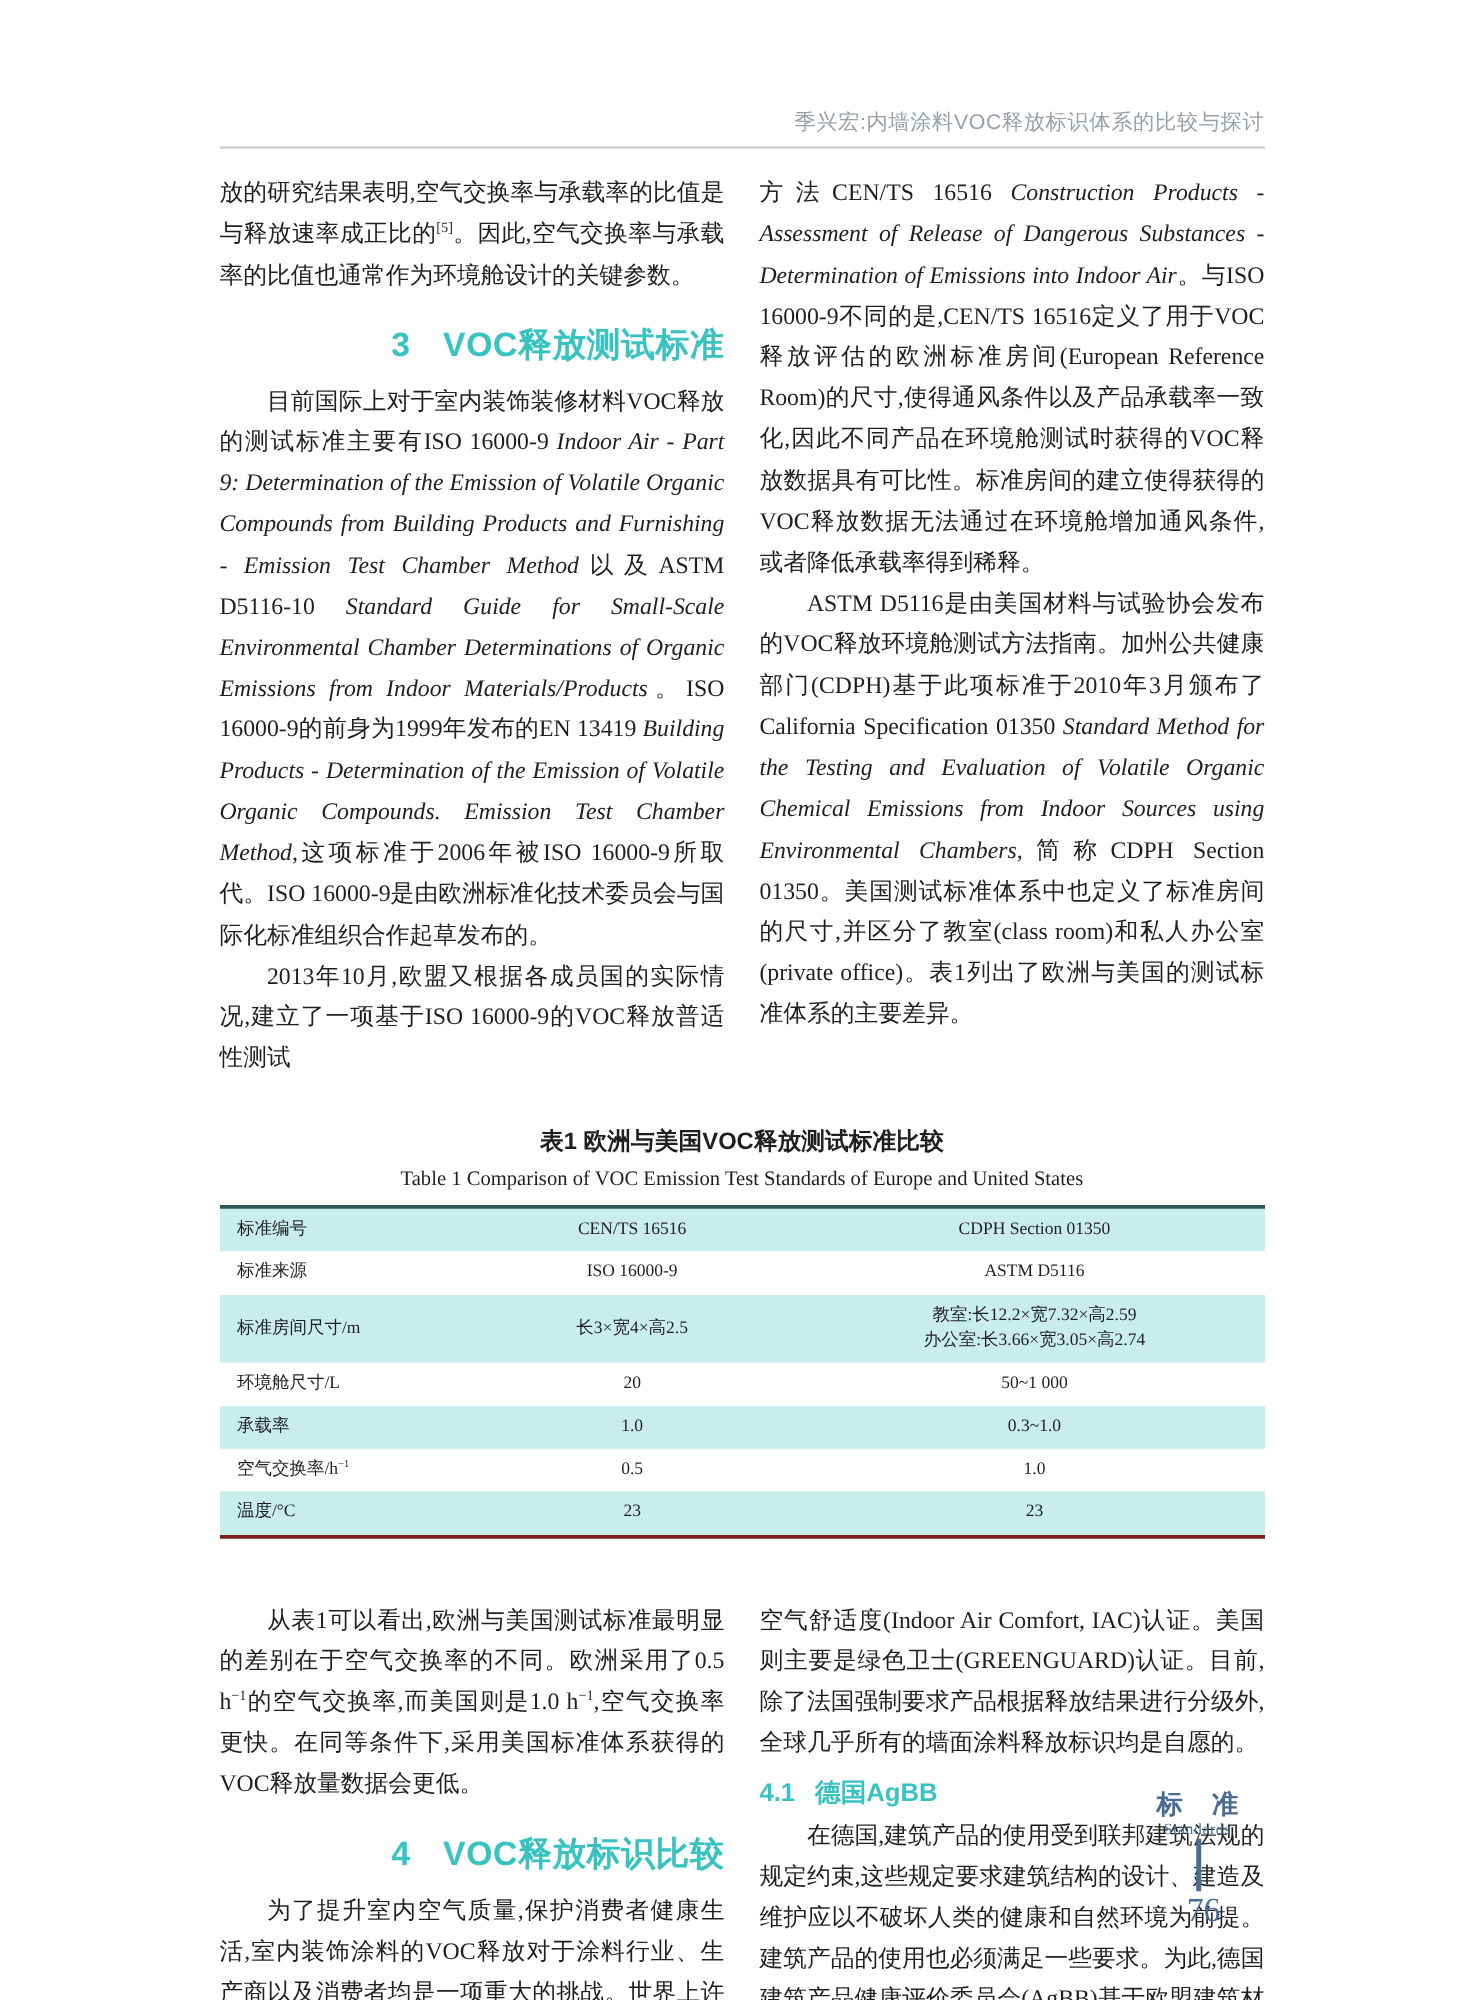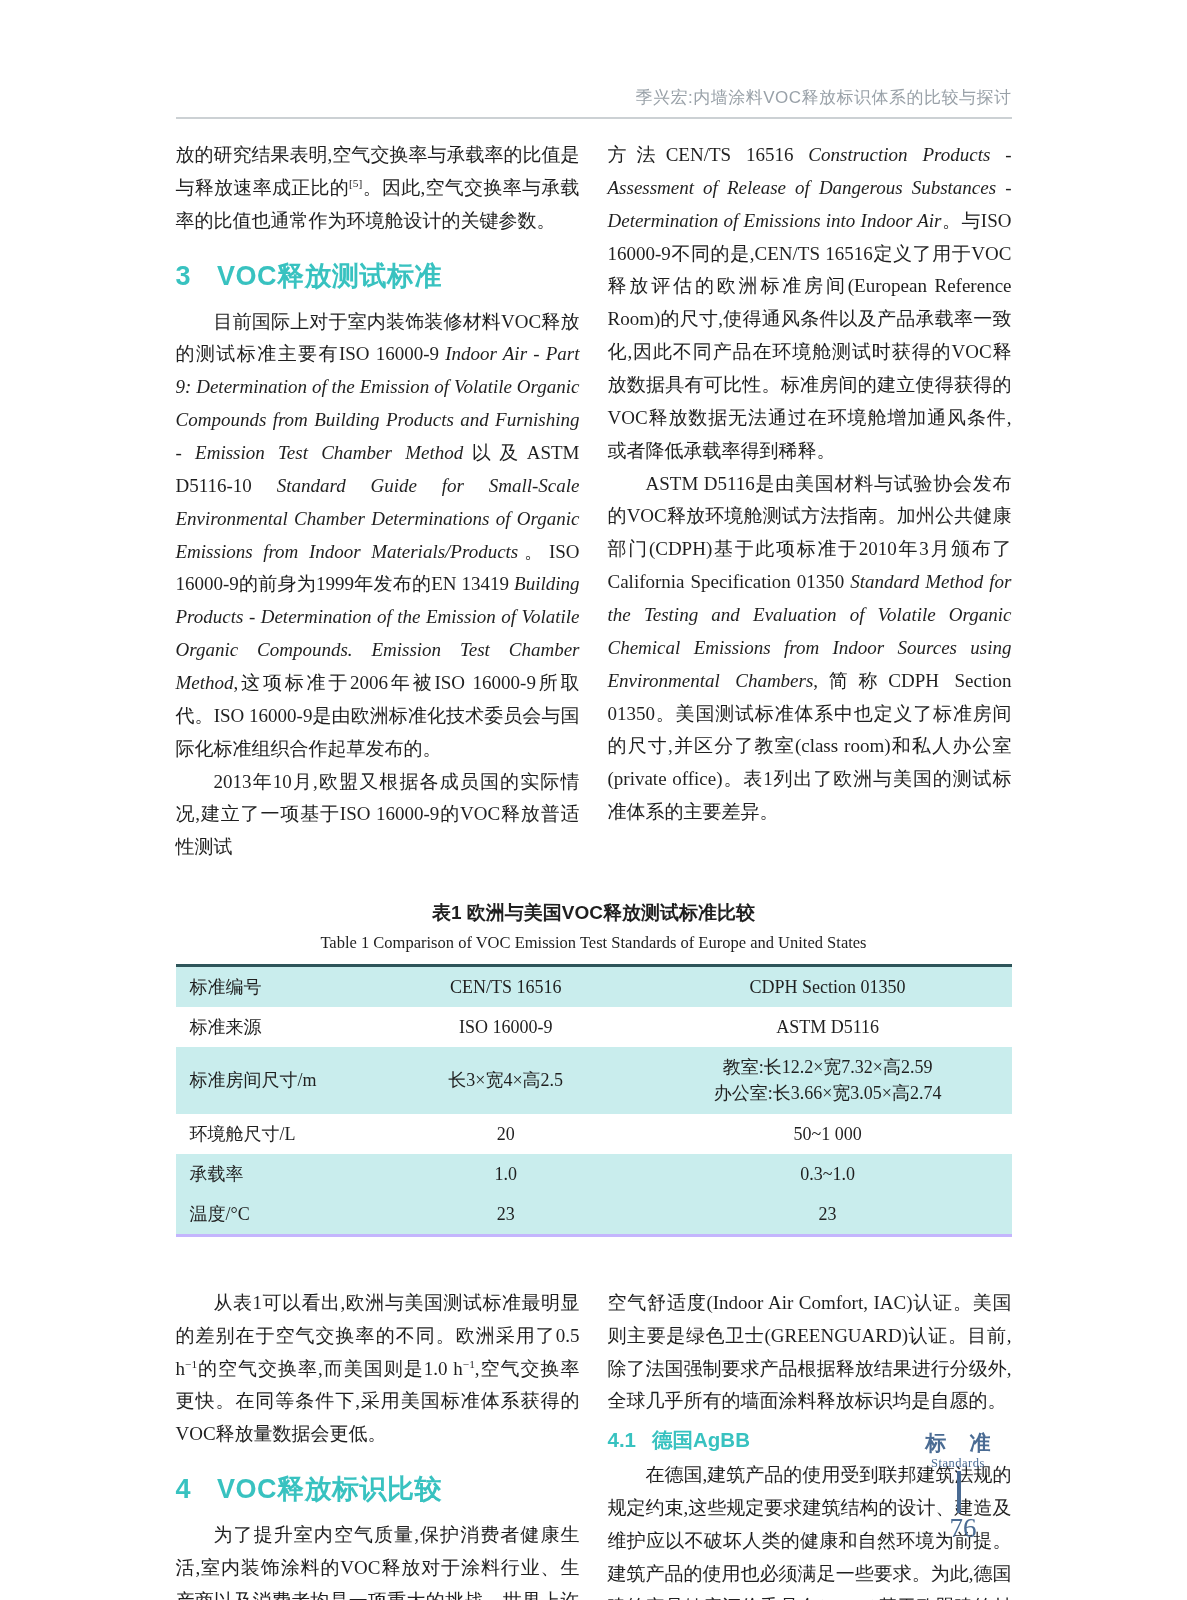--- a/index.html
+++ b/index.html
@@ -40,20 +40,21 @@
   p.body i { font-family:"Liberation Serif","DejaVu Serif",serif; }
   sup { font-size:0.6em; line-height:0; }
 
   .h-main {
     font-family:"Liberation Sans","DejaVu Sans",sans-serif;
     color:#38c2c0;
     font-size:27px;
     font-weight:700;
     margin:20px 0 12px 0;
     letter-spacing:0.5px;
+    text-align:right;
   }
   .h-main .h-num { display:inline-block; margin-right:26px; }
   .h-sub {
     font-family:"Liberation Sans","DejaVu Sans",sans-serif;
     color:#38c2c0;
     font-size:20.5px;
     font-weight:700;
     margin:8px 0 5px 0;
   }
   .h-sub .h-num { display:inline-block; margin-right:16px; }
@@ -70,22 +71,22 @@
     text-align:center;
     font-family:"Liberation Serif","DejaVu Serif",serif;
     font-weight:400;
     font-size:16.5px;
     margin:7px 0 11px 0;
   }
   table.cmp {
     width:100%;
     border-collapse:collapse;
     border-top:3px solid #2e555a;
-    border-bottom:3px solid #c4b5fd;
-    font-size:18px;
+    border-bottom:3px solid #7f1d1d;
+    font-size:14px;
   }
   table.cmp td {
     padding:7px 8px;
     text-align:center;
     line-height:1.45;
   }
   table.cmp td.label { text-align:left; padding-left:14px; }
   tr.cyan { background:#c9eded; }
 
   
@@ -159,20 +160,25 @@
           <tr>
             <td class="label">环境舱尺寸/L</td>
             <td>20</td>
             <td>50~1 000</td>
           </tr>
           <tr class="cyan">
             <td class="label">承载率</td>
             <td>1.0</td>
             <td>0.3~1.0</td>
           </tr>
+          <tr>
+            <td class="label">空气交换率/h<sup>−1</sup></td>
+            <td>0.5</td>
+            <td>1.0</td>
+          </tr>
           <tr class="cyan">
             <td class="label">温度/°C</td>
             <td>23</td>
             <td>23</td>
           </tr>
         </tbody>
       </table>
     </section>
 
     <section class="two-col lower">

